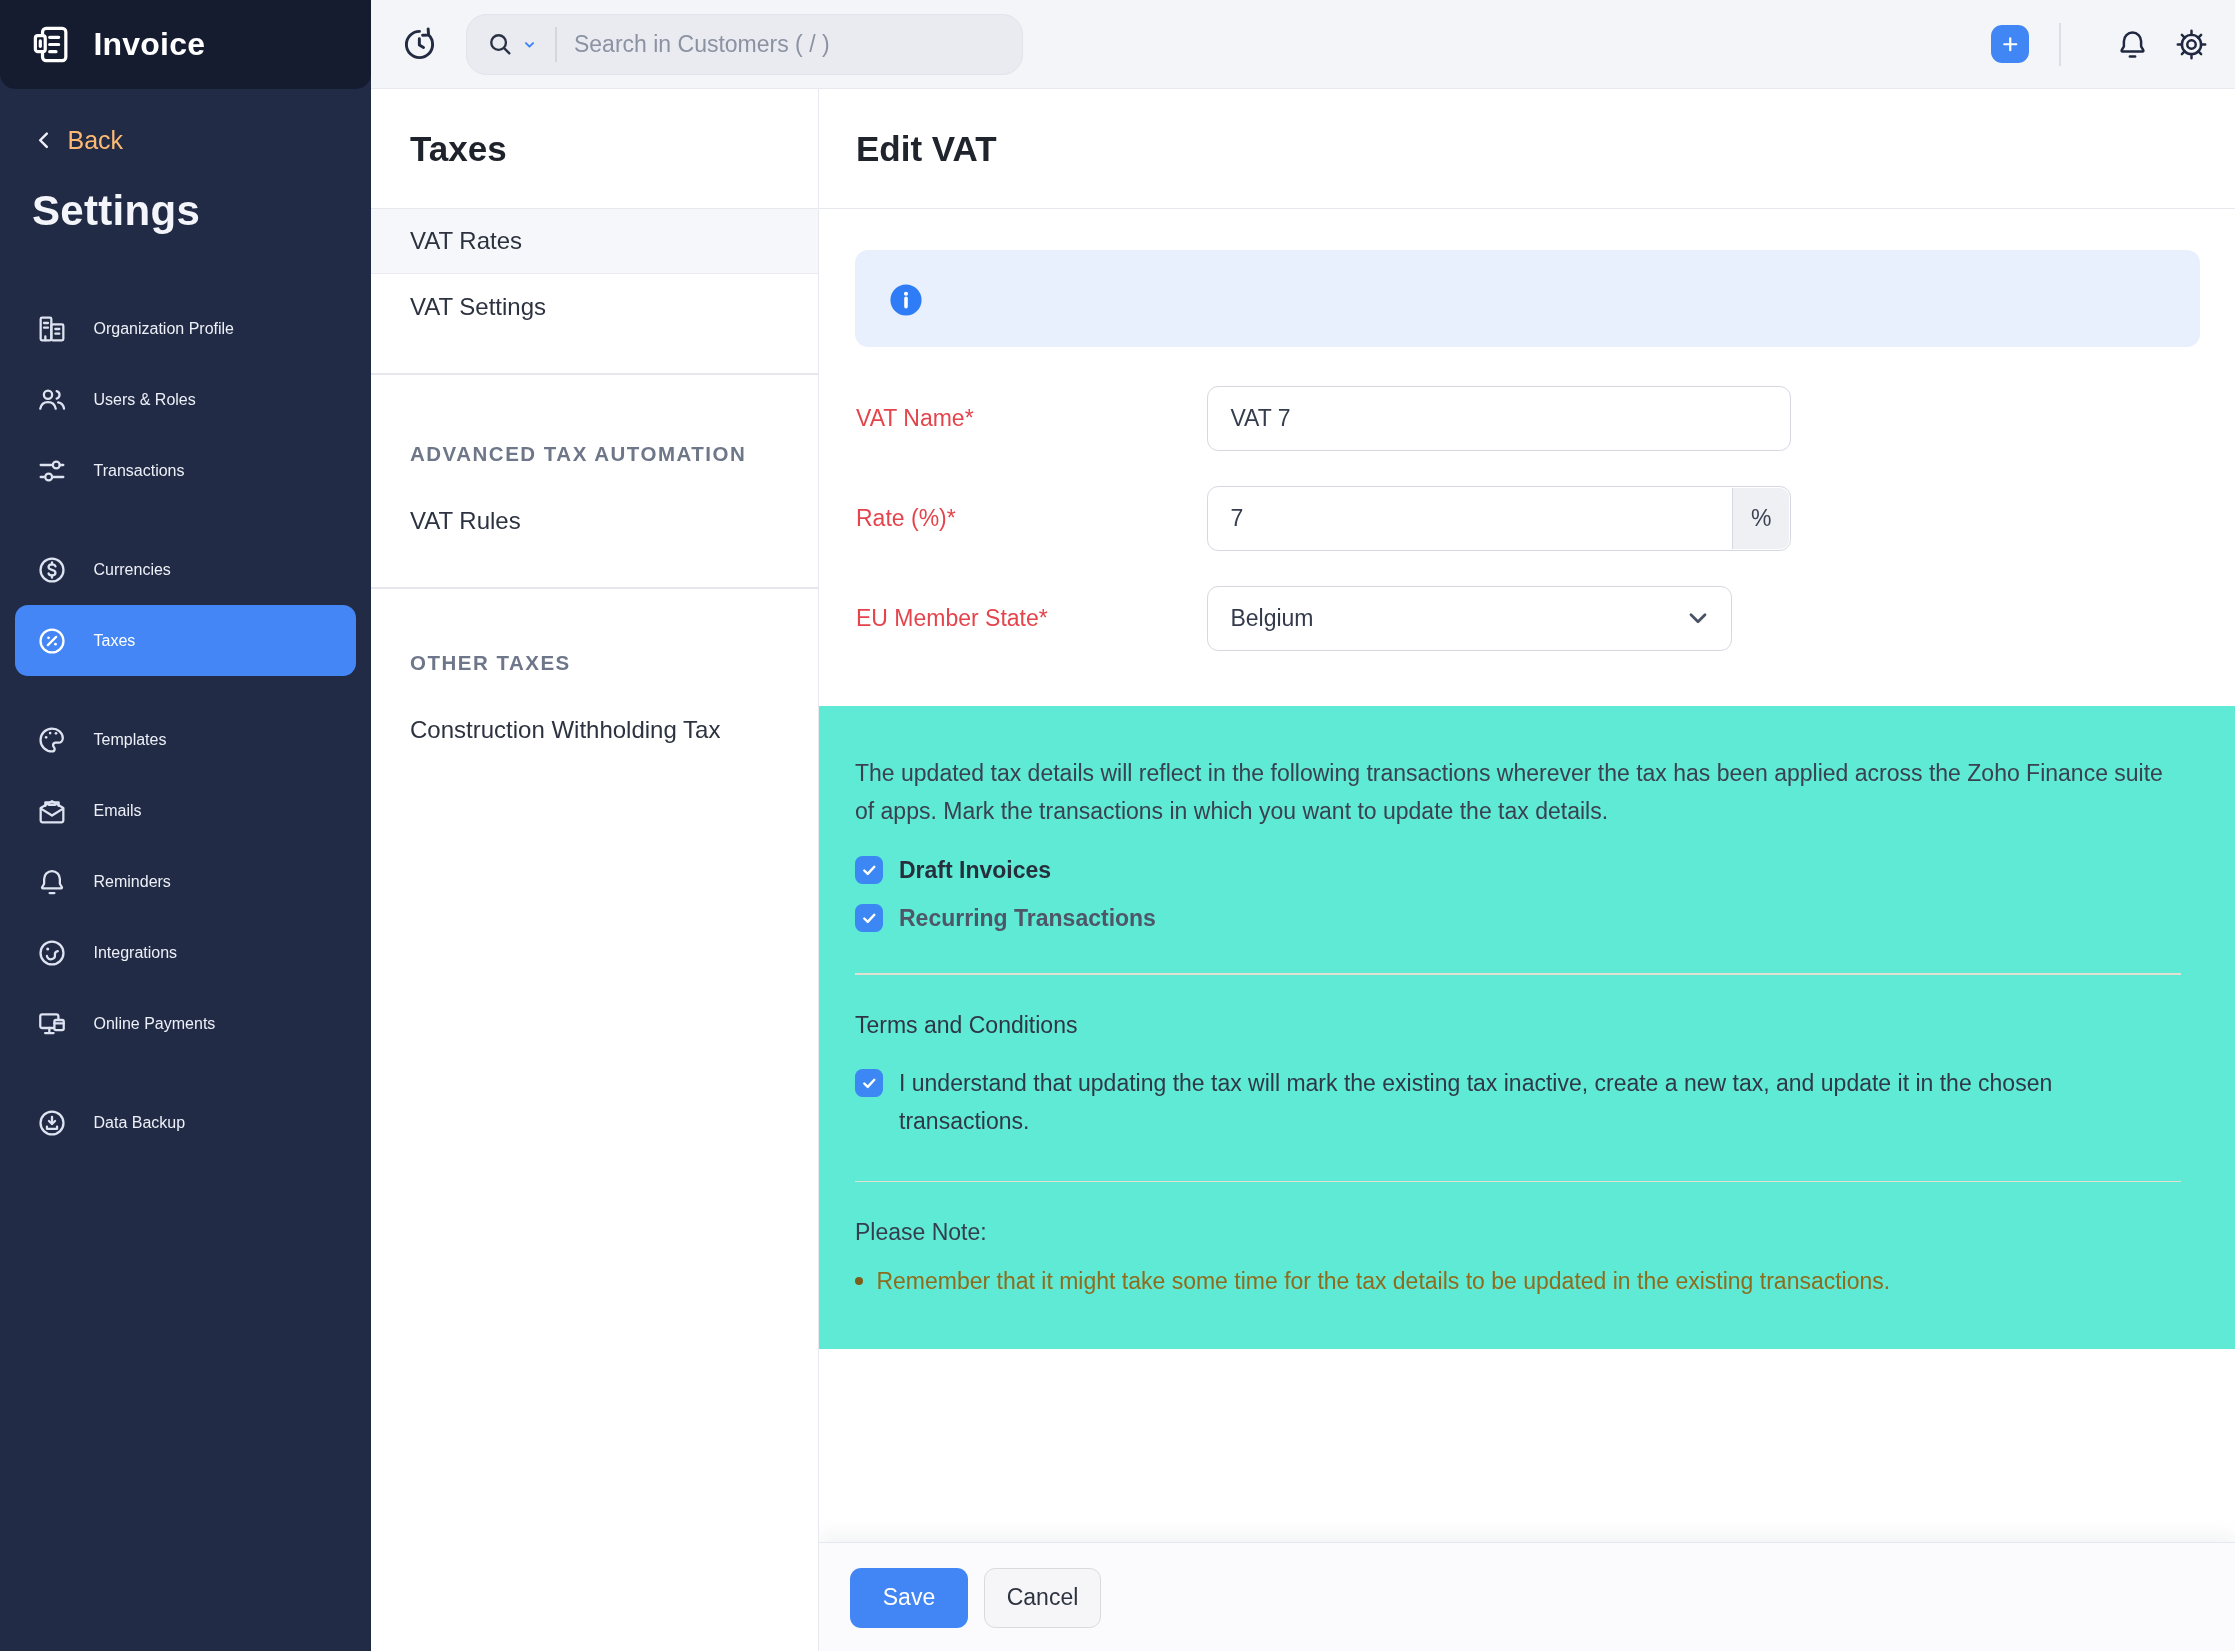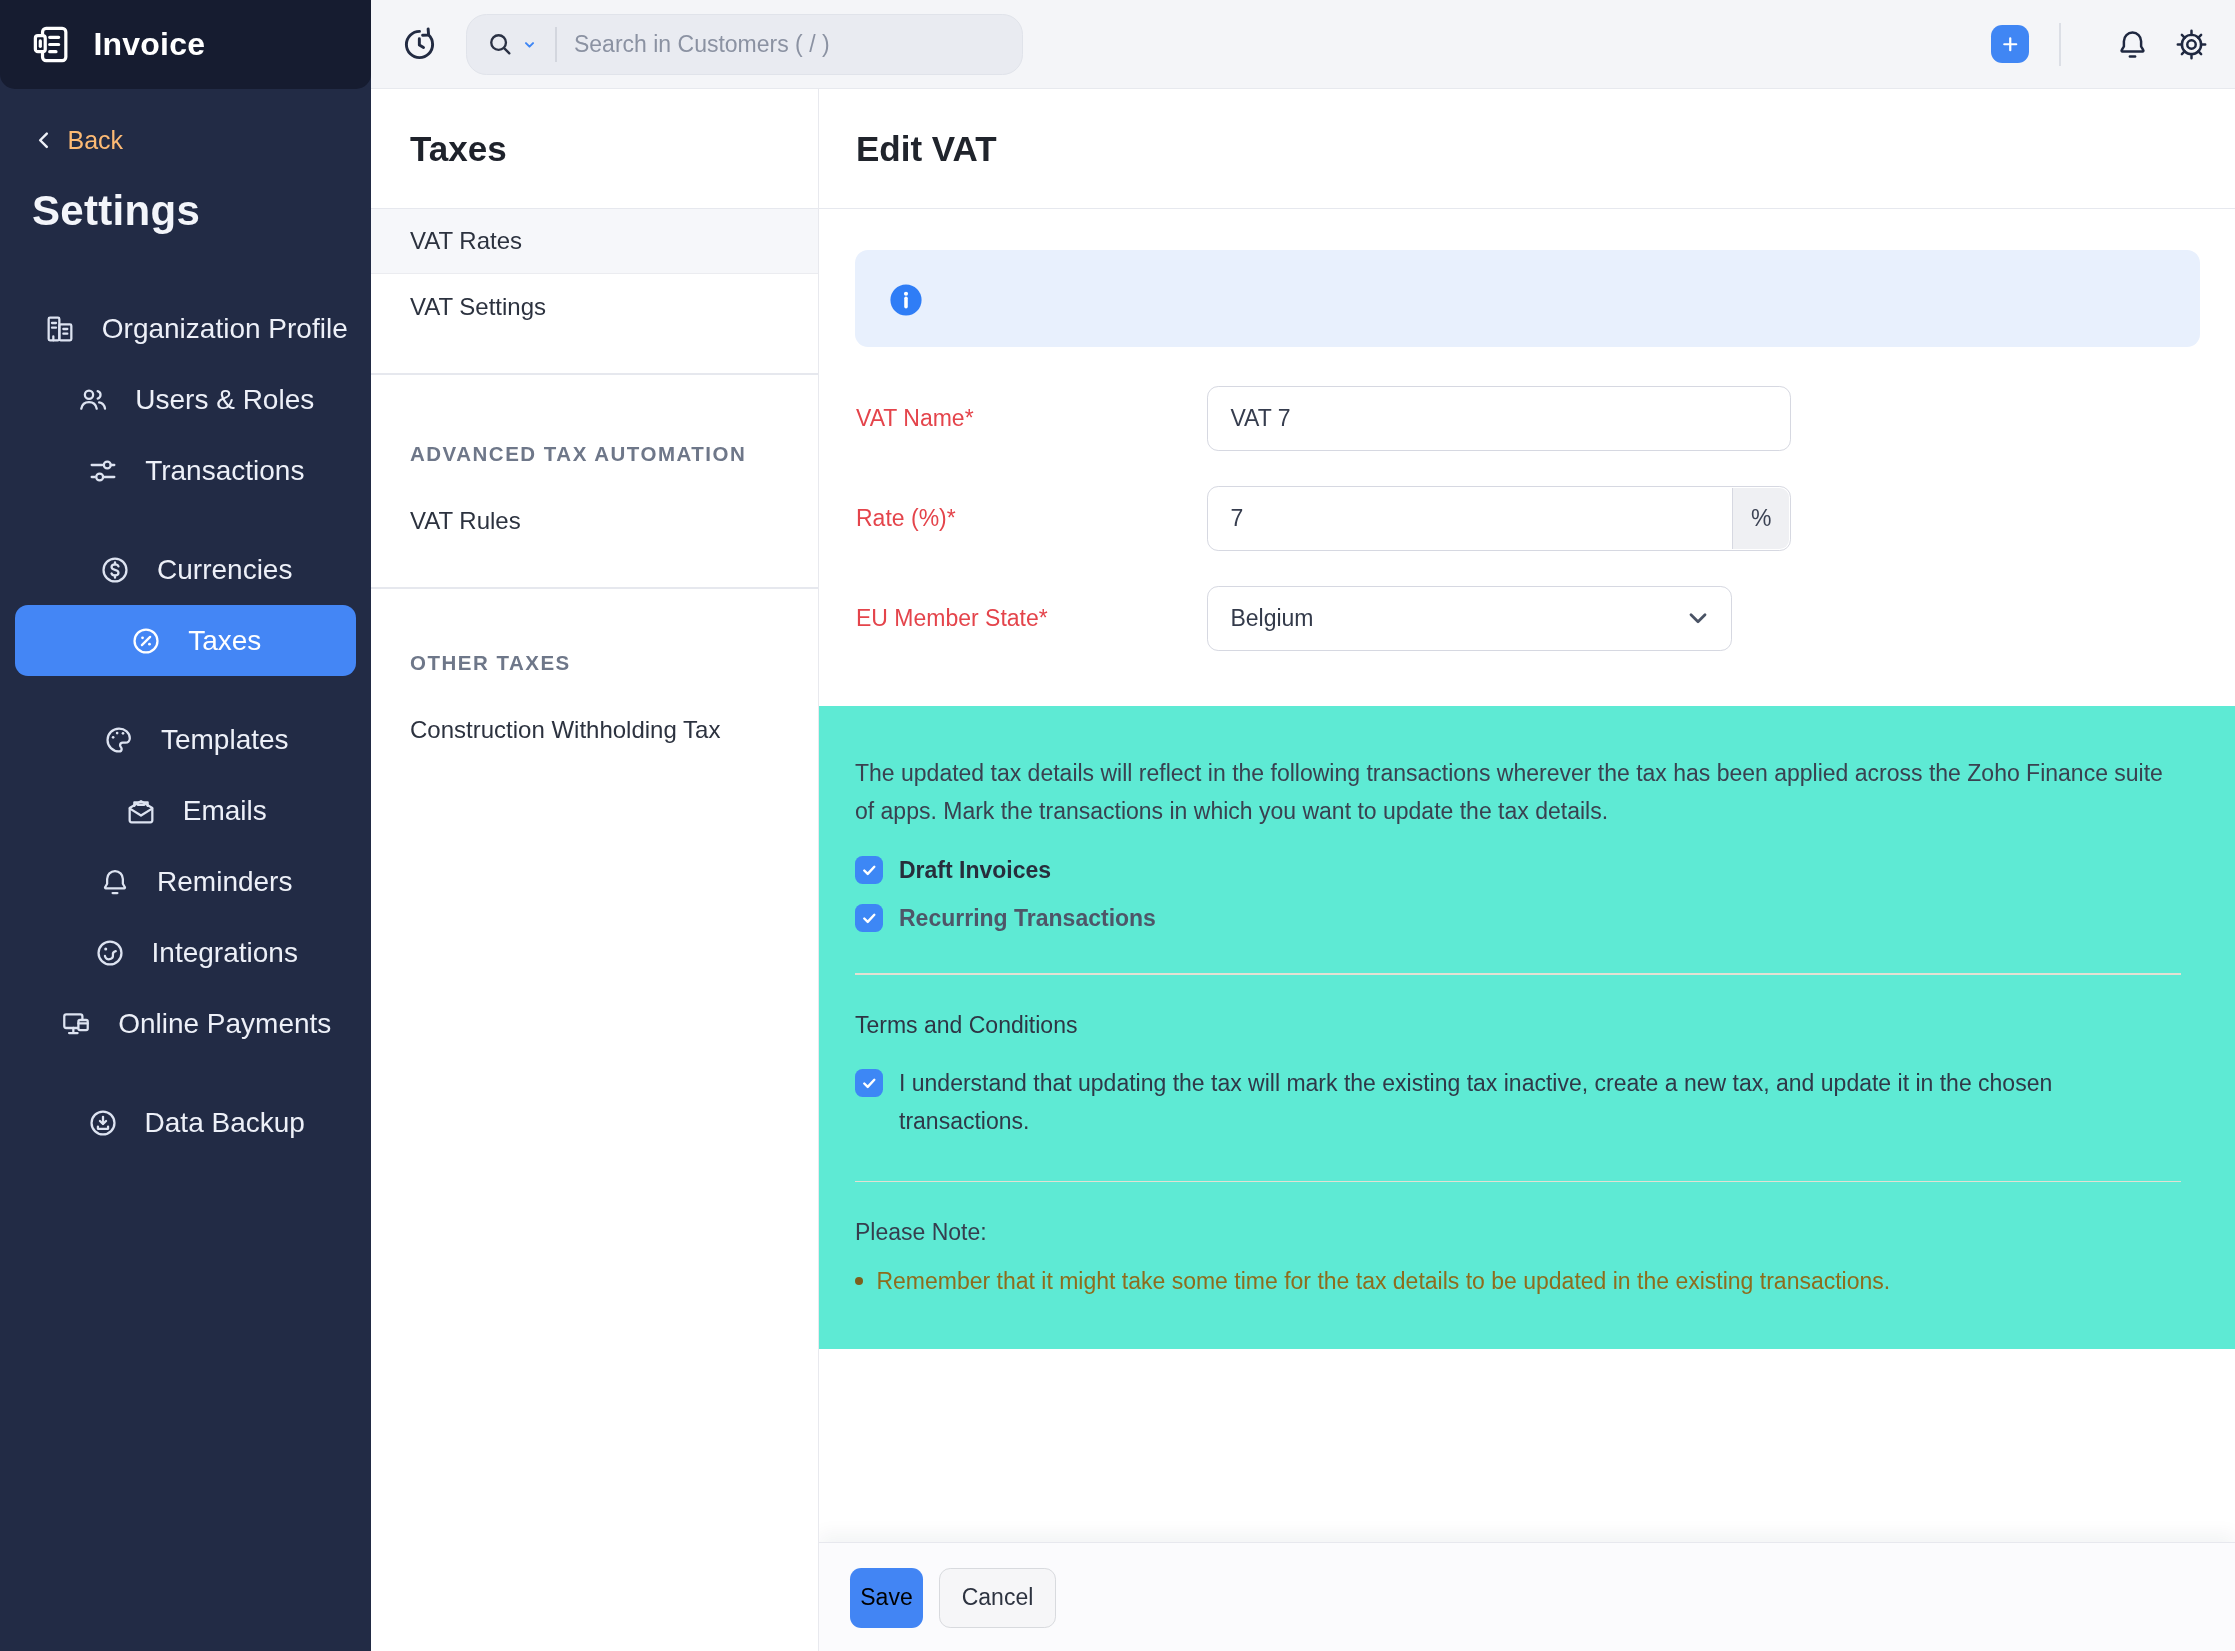--- a/index.html
+++ b/index.html
@@ -7,21 +7,21 @@
   body { font-family:"Liberation Sans","DejaVu Sans",sans-serif; background:#fff; position:relative; overflow:hidden; color:#2c3342; }
   svg { display:block; }
 
   
   .sidebar { position:absolute; left:0; top:0; width:371px; height:1652px; background:#222b45; z-index:5; }
   .logo-block { height:89px; background:#161c30; border-radius:0 0 15px 15px; display:flex; align-items:center; gap:20.5px; padding-left:30px; }
   .logo-block .app-name { color:#fff; font-size:32px; font-weight:600; letter-spacing:0.2px; }
   .back-row { display:flex; align-items:center; gap:13px; padding:37px 0 0 34px; color:#fdba74; font-size:25px; cursor:pointer; }
   .sb-title { color:#f3f5fa; font-size:42px; font-weight:600; padding:32px 0 0 32px; letter-spacing:0.3px; }
   .nav { margin-top:58px; display:flex; flex-direction:column; }
-  .nav-item { display:flex; align-items:center; gap:26px; height:71px; margin:0 15px; padding-left:20.5px; border-radius:13px; color:#edf0f8; font-size:28px; cursor:pointer;justify-content:center; }
+  .nav-item { display:flex; align-items:center; gap:26px; height:71px; margin:0 15px; padding-left:20.5px; border-radius:13px; color:#edf0f8; font-size:16px; cursor:pointer; }
   .nav-item svg { width:32px; height:32px; stroke:#dde3f1; stroke-width:1.7; fill:none; stroke-linecap:round; stroke-linejoin:round; flex:0 0 auto; }
   .nav-item.active { background:#4486f5; color:#fff; }
   .nav-item.active svg { stroke:#fff; }
   .nav-gap { height:28px; }
 
   
   .topbar { position:absolute; left:371px; top:0; right:0; height:89px; background:#f4f5f8; border-bottom:0.9px solid #e7e9ee; display:flex; align-items:center; z-index:4; }
   .hist-btn { margin-left:30px; cursor:pointer; }
   .hist-btn svg { width:37px; height:37px; stroke:#222b42; stroke-width:1.9; fill:none; stroke-linecap:round; stroke-linejoin:round; }
   .search-pill { margin-left:28px; width:557px; height:61px; background:#e9ebf1; border:1.9px solid #e0e3ea; border-radius:20.5px; display:flex; align-items:center; padding:0 9.3px 0 18.6px; }
@@ -79,21 +79,21 @@
   .terms-h { font-size:23px; color:#2e3544; margin-top:37px; margin-bottom:30px; }
   .terms-row { display:flex; align-items:flex-start; gap:16px; }
   .terms-txt { font-size:23px; line-height:38px; color:#303848; max-width:1240px; margin-top:-5.6px; }
   .note-h { font-size:23px; color:#363e4e; margin-top:37px; margin-bottom:18.6px; }
   .bullet-row { display:flex; align-items:flex-start; gap:13px; }
   .bullet-dot { width:8.4px; height:8.4px; border-radius:50%; background:#7d5f1c; margin-top:12px; flex:0 0 auto; }
   .bullet-txt { font-size:23px; line-height:32px; color:#8e6c1d; }
 
   .footer { position:absolute; left:0; right:0; bottom:0; height:110px; background:#fbfbfd; border-top:1.9px solid #e7e8ee; box-shadow:0 -9.3px 17px rgba(25,32,56,.05); display:flex; align-items:center; gap:16px; padding-left:31px; }
   .btn { height:60px; border-radius:11.2px; font-size:23px; display:flex; align-items:center; justify-content:center; cursor:pointer; font-family:inherit; }
-  .btn-save { width:73px; background:#4285f4; color:#000000; border:none; }
+  .btn-save { width:118px; background:#4285f4; color:#ffffff; border:none; }
   .btn-cancel { width:117px; background:#f6f6f8; color:#2d3340; border:1.9px solid #d8dade; }
 </style>
 </head>
 <body>
 
 <aside class="sidebar">
   <div class="logo-block">
     <span>
       <svg width="43" height="43" viewBox="0 0 24 24" fill="none" stroke="#fff" stroke-width="1.8" stroke-linecap="round" stroke-linejoin="round">
         <rect x="7" y="3" width="13" height="18" rx="2"></rect>

